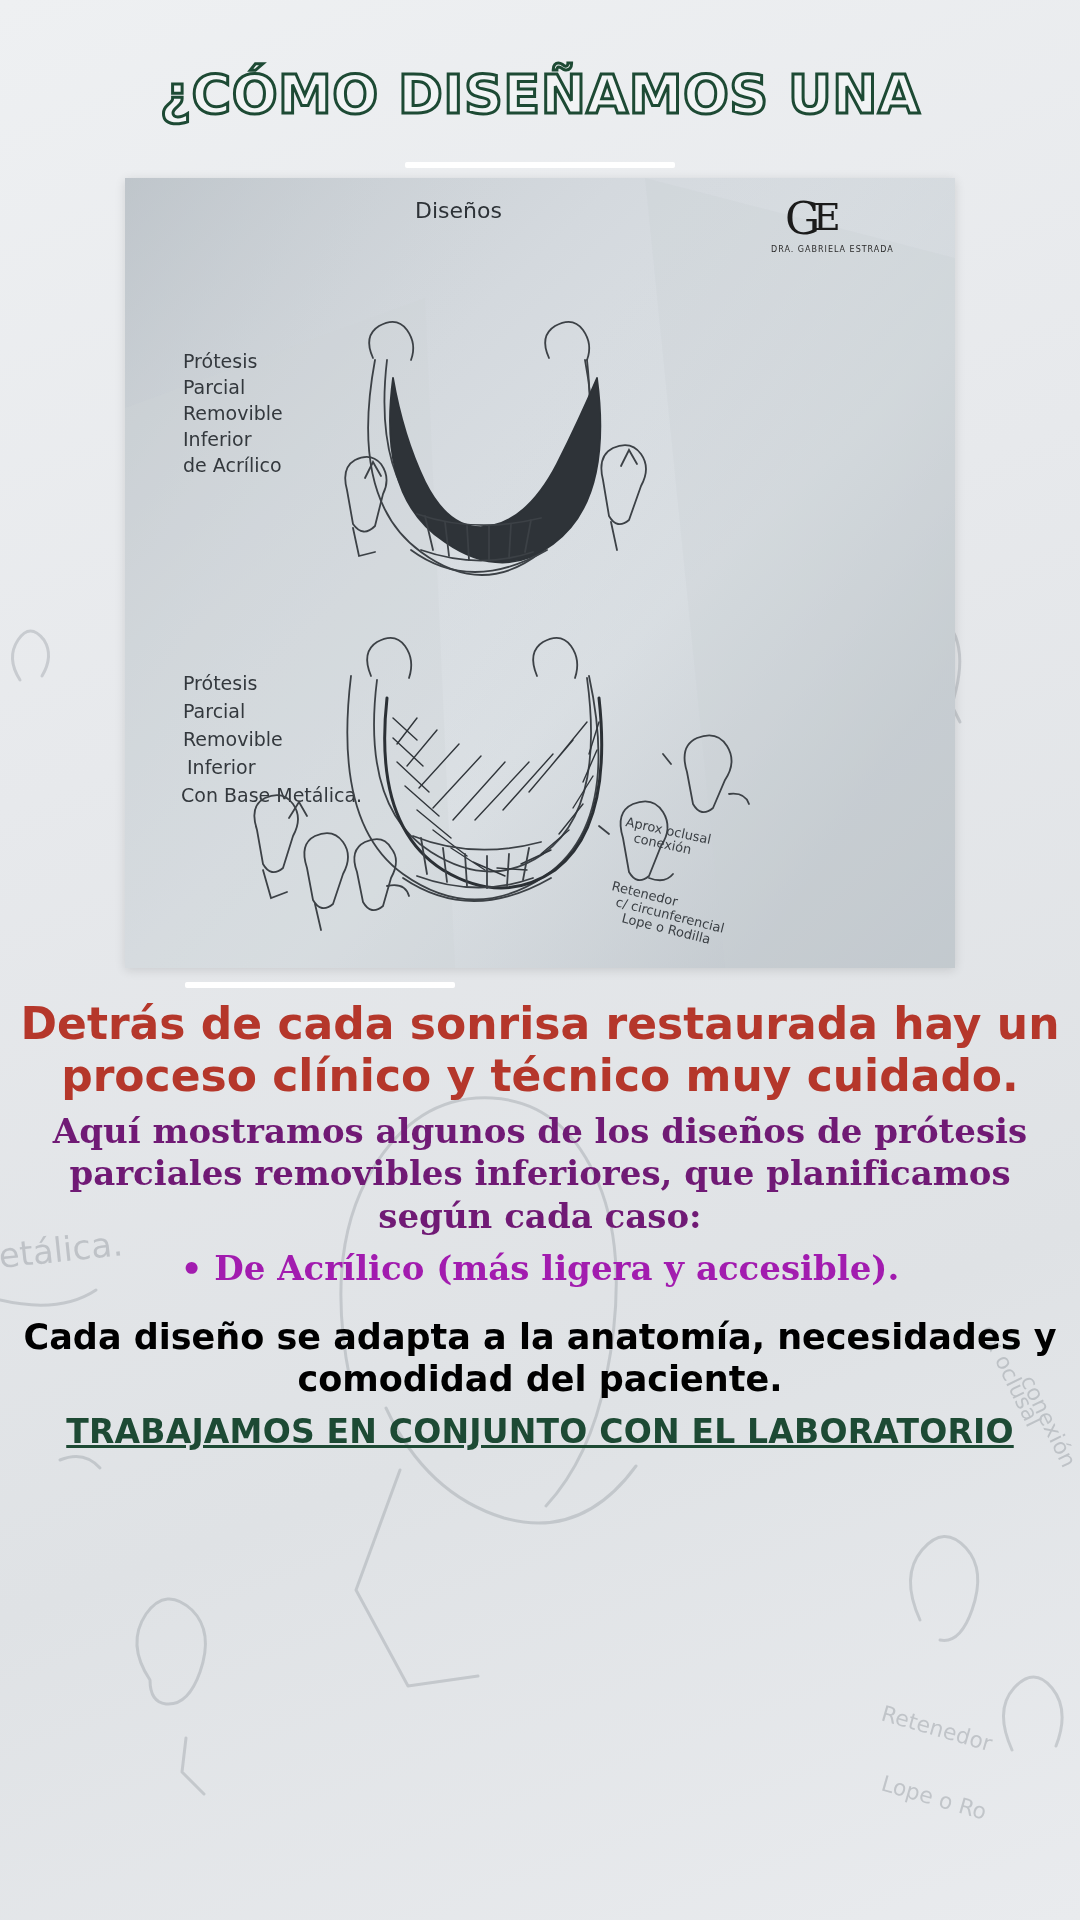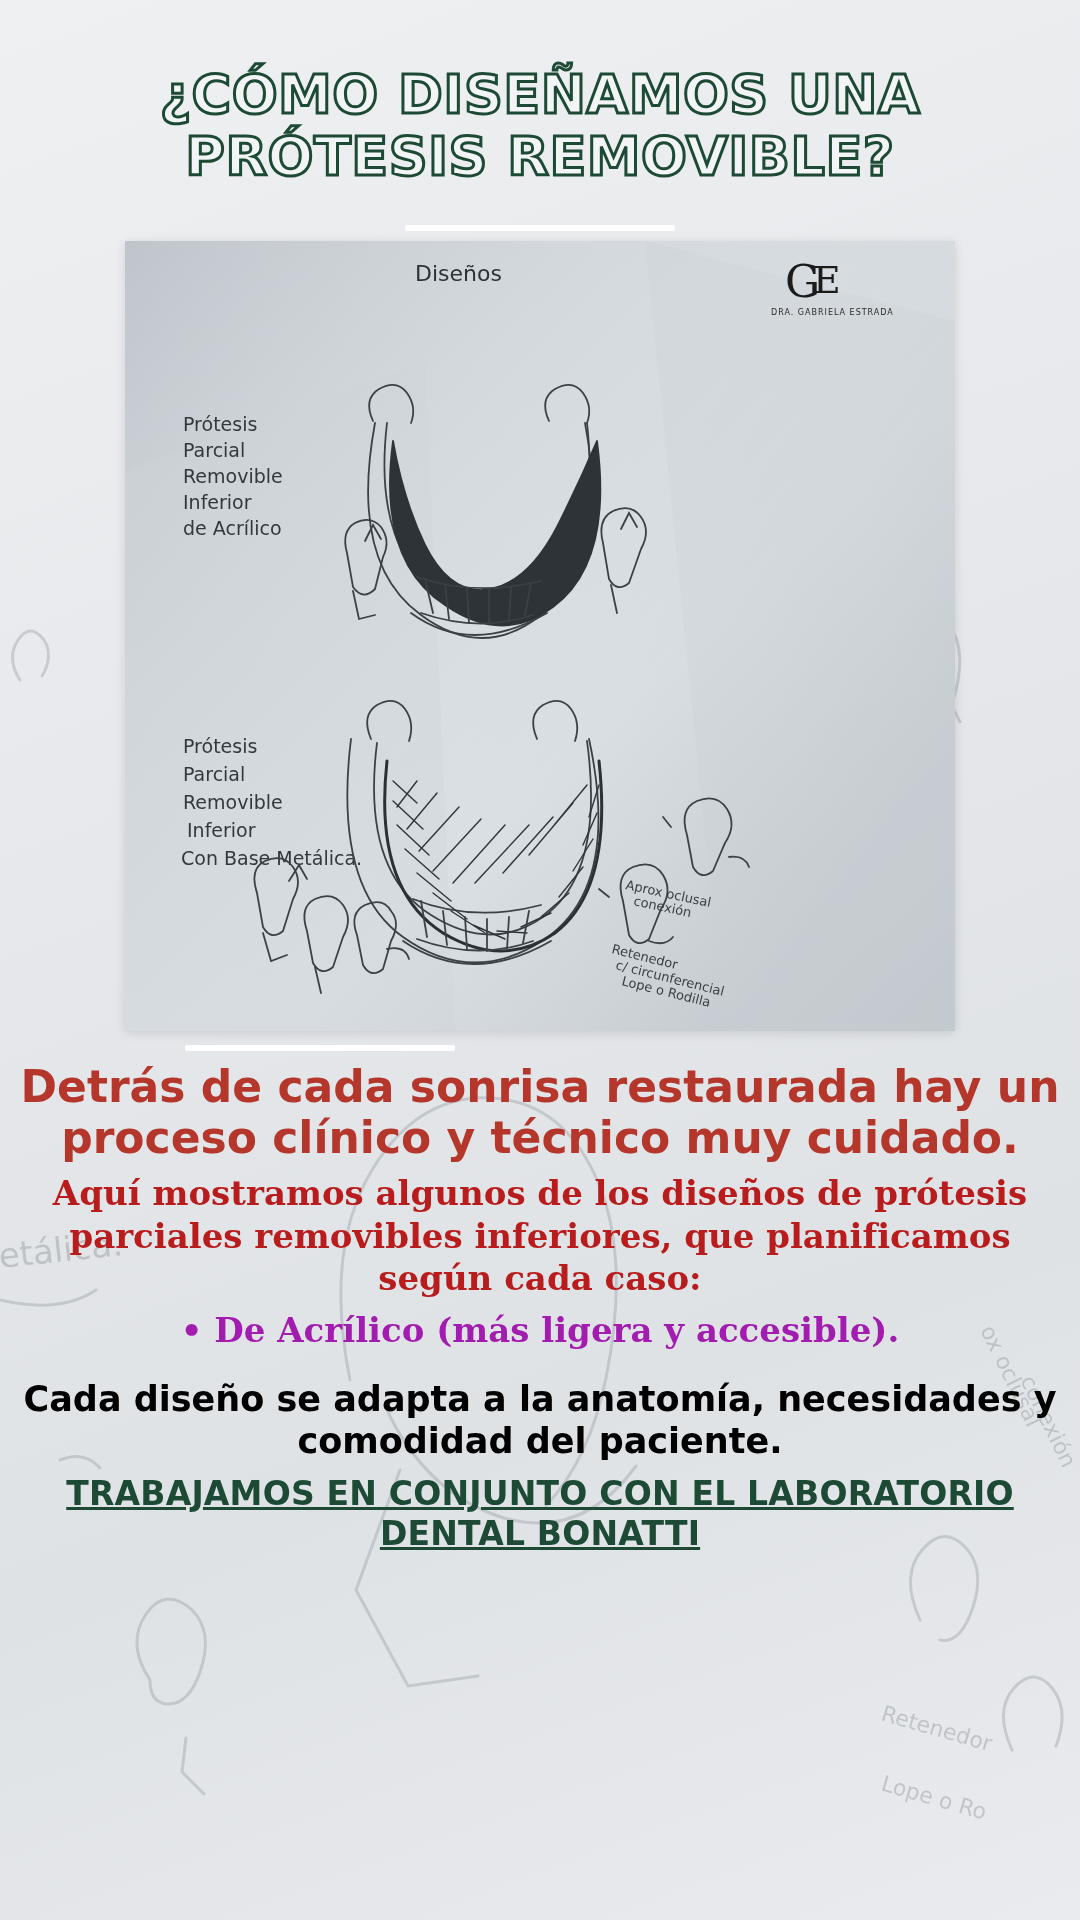--- a/index.html
+++ b/index.html
@@ -91,21 +91,21 @@
     font-size: 44px;
     line-height: 1.18;
     color: #b5372b;
     margin: 6px 0 0 0;
   }
   .para {
     font-family: "DejaVu Serif", serif;
     font-weight: 700;
     font-size: 34px;
     line-height: 1.24;
-    color: #b91c1c;
+    color: #701a75;
     margin: 8px 0 0 0;
   }
   .bullets {
     font-family: "DejaVu Serif", serif;
     font-weight: 700;
     font-size: 34px;
     line-height: 1.5;
     color: #a21caf;
     margin: 6px 0 0 0;
   }
@@ -166,21 +166,20 @@
     <text x="1020" y="1380" transform="rotate(64 1020 1380)">conexión</text>
     <text x="880" y="1720" transform="rotate(16 880 1720)">Retenedor</text>
     <text x="880" y="1790" transform="rotate(16 880 1790)">Lope o Ro</text>
   </g>
 </svg>
 
 <div class="page">
 
   <h1 class="title">
     <span class="line">¿CÓMO DISEÑAMOS UNA</span>
-    <span class="line">PRÓTESIS REMOVIBLE?</span>
   </h1>
 
   <div class="rule"></div>
 
   <div class="photo-wrap">
     <svg width="830" height="790" viewBox="0 0 830 790" xmlns="http://www.w3.org/2000/svg">
       <defs>
         <linearGradient id="paper" x1="0" y1="0" x2="1" y2="1">
           <stop offset="0%" stop-color="#c6ccd1"></stop>
           <stop offset="30%" stop-color="#d4d9de"></stop>
@@ -307,17 +306,16 @@
 
   <div class="copy">
     <p class="headline">Detrás de cada sonrisa restaurada hay un proceso clínico y técnico muy cuidado.</p>
     <p class="para">Aquí mostramos algunos de los diseños de prótesis parciales removibles inferiores, que planificamos según cada caso:</p>
     <div class="bullets">
       <div>• De Acrílico (más ligera y accesible).</div>
     </div>
     <p class="closing">Cada diseño se adapta a la anatomía, necesidades y comodidad del paciente.</p>
     <p class="lab">
       <span>TRABAJAMOS EN CONJUNTO CON EL LABORATORIO</span><br>
-      <span>DENTAL BONATTI</span>
     </p>
   </div>
 
 </div>
 
 </body></html>

